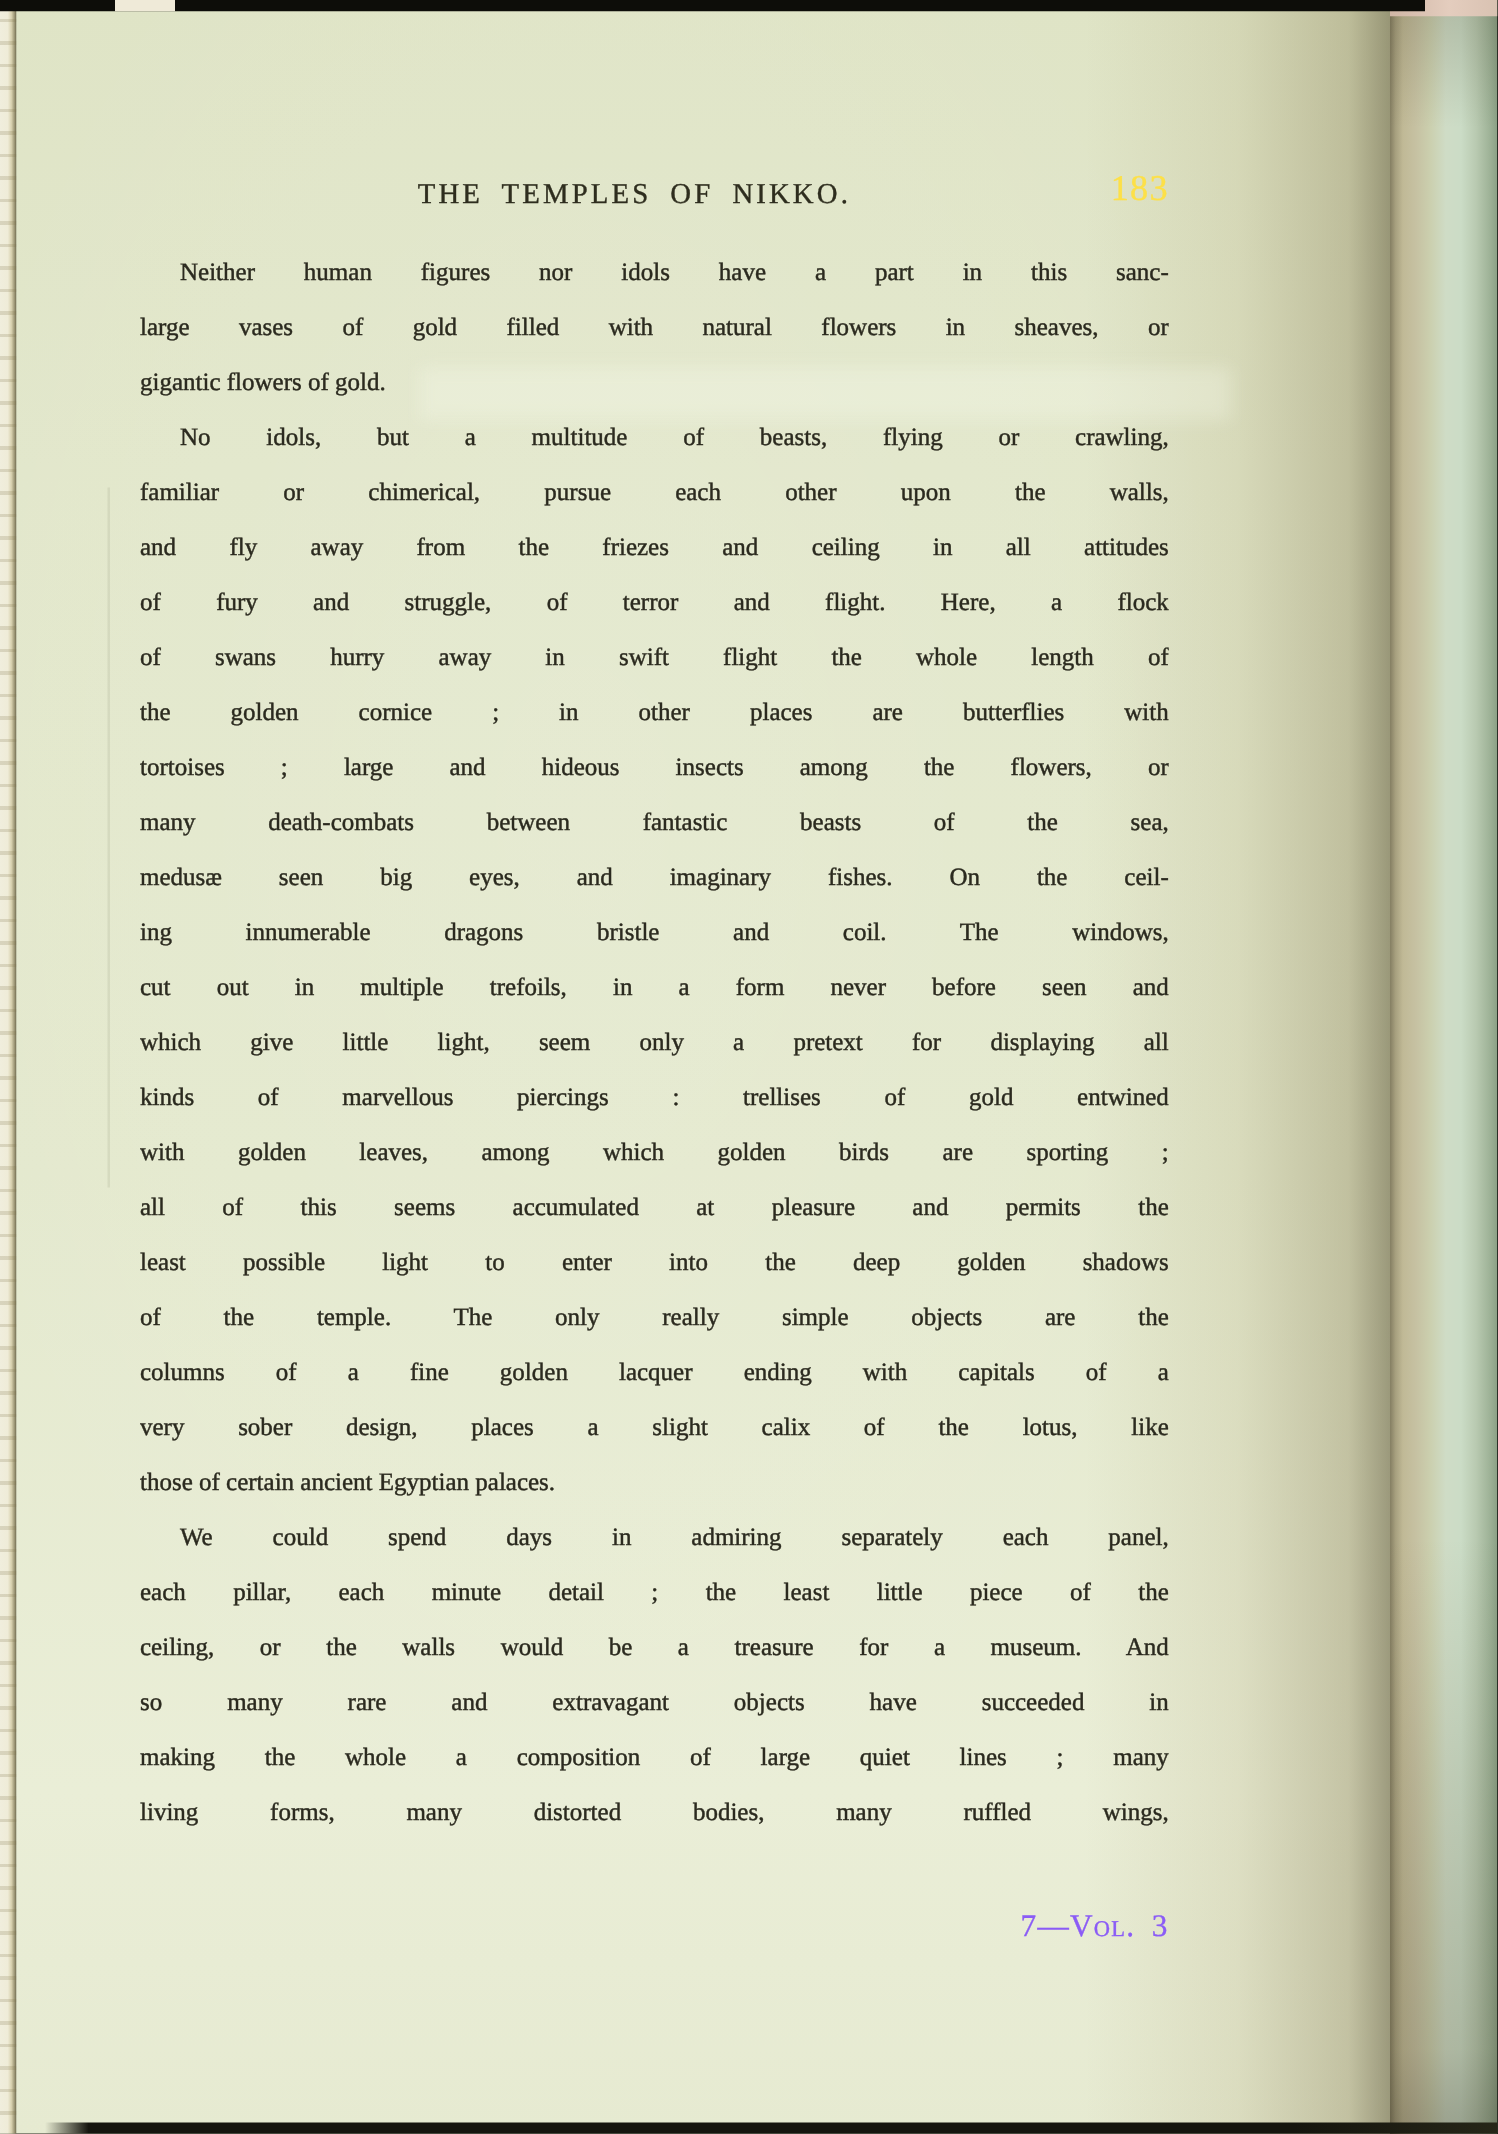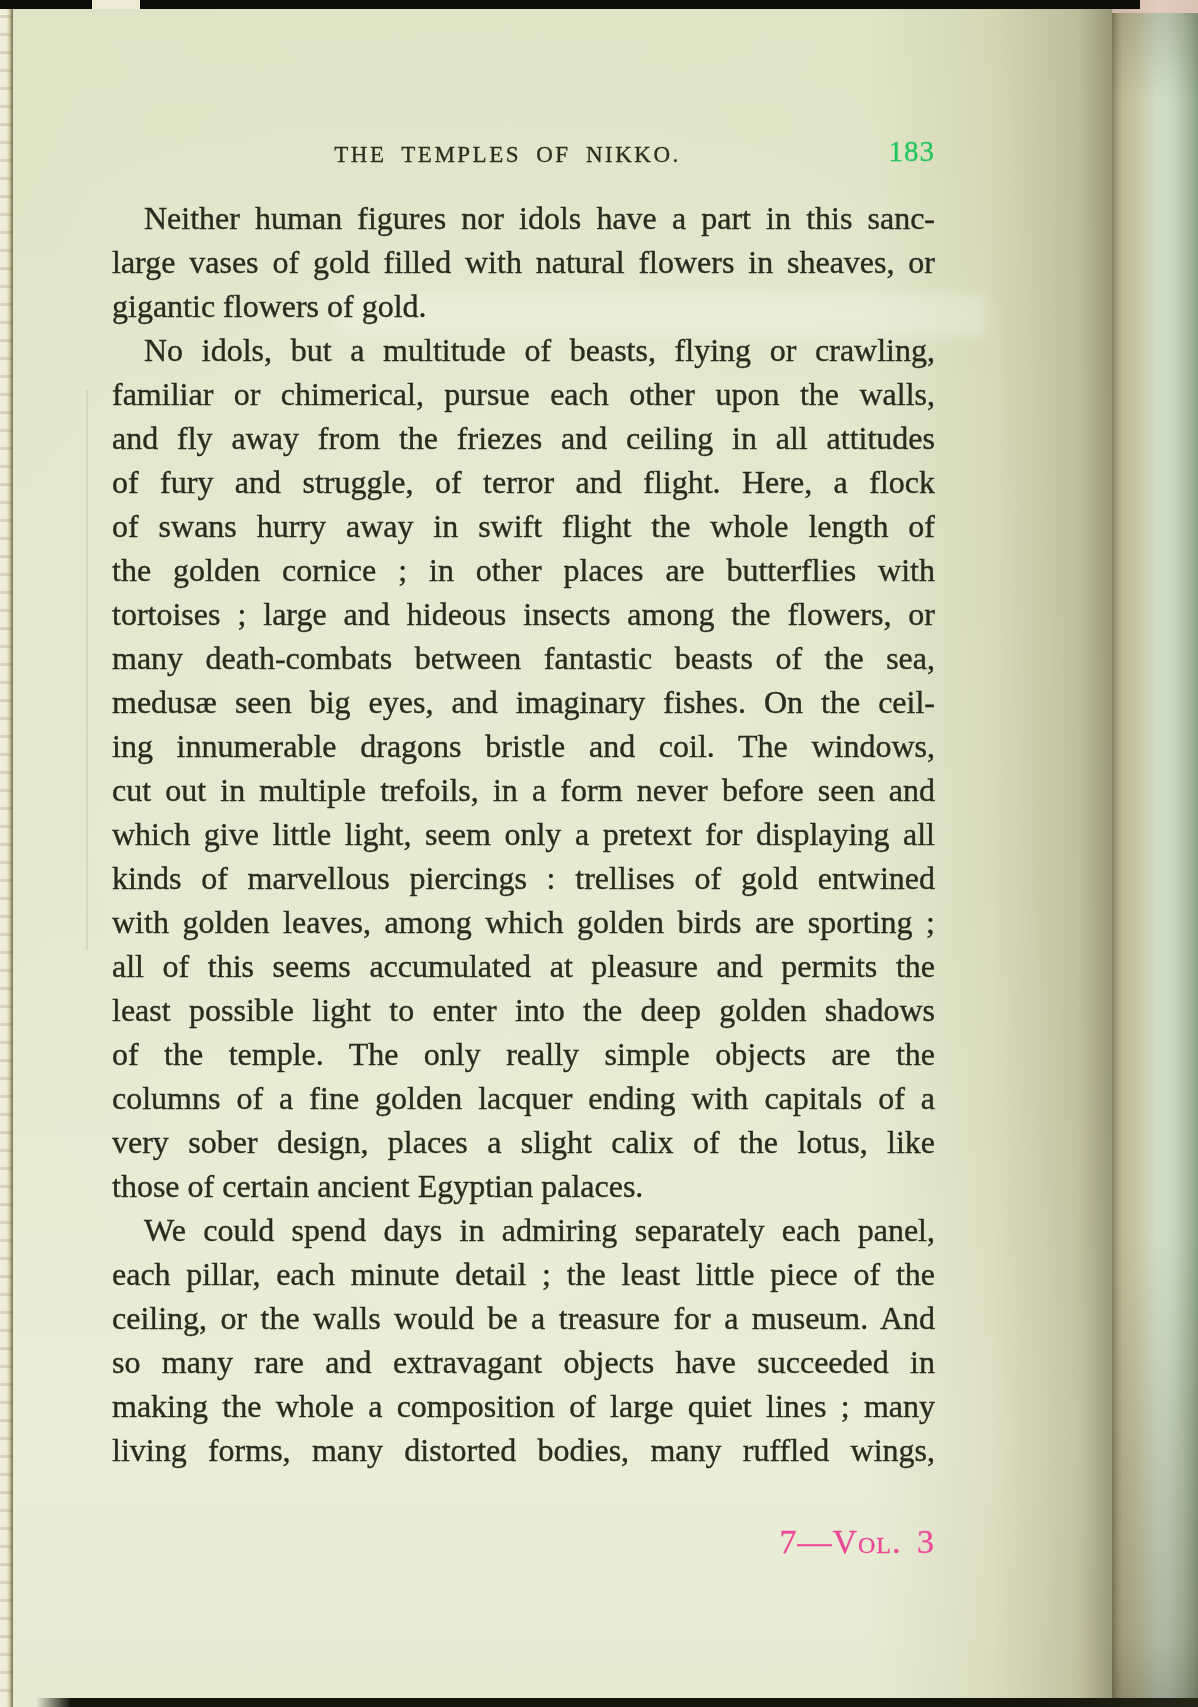--- a/index.html
+++ b/index.html
@@ -68,37 +68,37 @@
   }
   .running-header {
     position: absolute; top: 141px; left: 0; width: 100%;
     padding-right: 32px; box-sizing: border-box;
     text-align: center; font-size: 23px; line-height: 28px;
     letter-spacing: 2.5px; word-spacing: 7px; color: #2e2d1e;
     -webkit-text-stroke: 0.3px;
   }
   .folio {
     position: absolute; top: 134px; right: 0;
-    font-size: 29px; line-height: 34px; letter-spacing: 1px; color: #22c55e;
+    font-size: 29px; line-height: 34px; letter-spacing: 1px; color: #fde047;
     -webkit-text-stroke: 0.3px;
   }
   .body-text { position: absolute; top: 196px; left: 0; width: 823px; }
   .line {
-    height: 44px; line-height: 44px; font-size: 32px;
+    height: 44px; line-height: 44px; font-size: 20px;
     text-align: justify; text-align-last: justify;
     white-space: normal; overflow: hidden;
     -webkit-text-stroke: 0.35px;
   }
   .line.indent { text-indent: 32px; }
   .line.no-just { text-align-last: left; }
   .signature {
     position: absolute; top: 1527px; right: 0; width: 300px;
-    text-align: right; font-size: 34px; line-height: 30px;
+    text-align: right; font-size: 25px; line-height: 30px;
     font-variant: small-caps; letter-spacing: 1px; word-spacing: 6px;
-    color: #ec4899; -webkit-text-stroke: 0.3px;
+    color: #8b5cf6; -webkit-text-stroke: 0.3px;
   }
 </style>
 </head>
 <body>
 
 <div class="scan">
 
   <div class="paper"></div>
 
   <div class="left-stack"></div>

